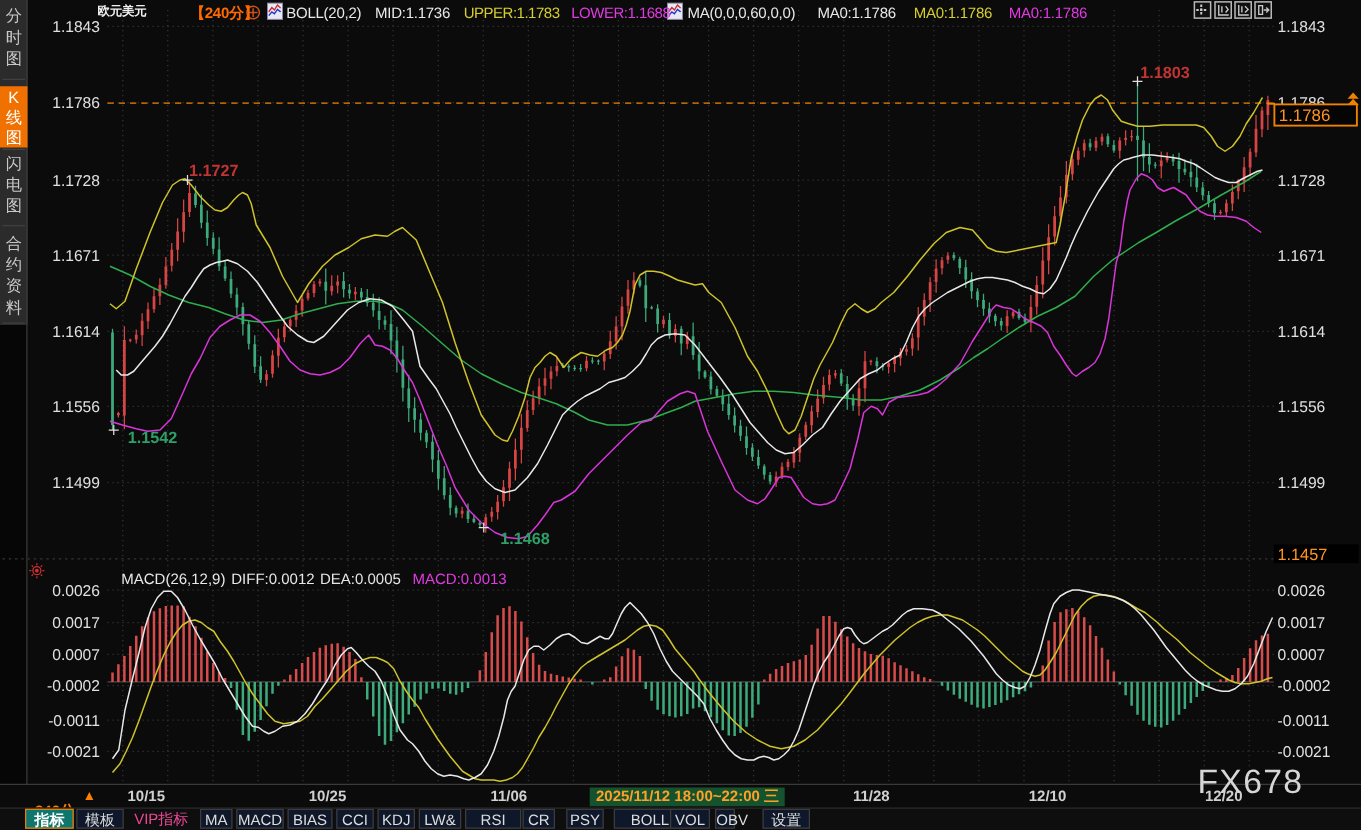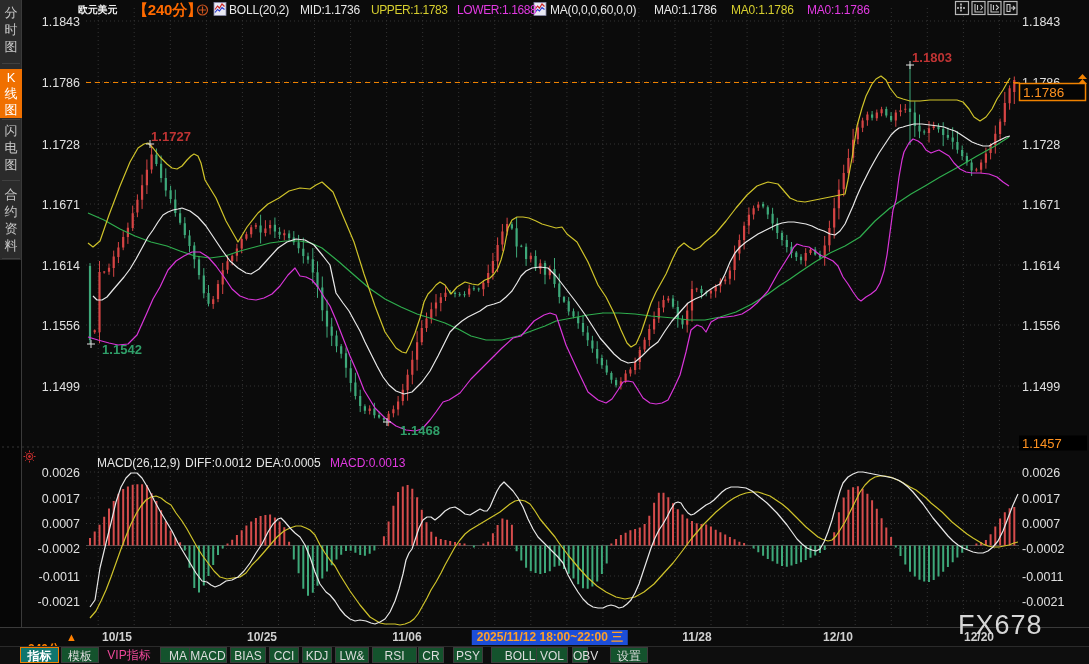--- a/index.html
+++ b/index.html
@@ -2,21 +2,21 @@
 <html><head><meta charset="utf-8">
 <style>
 * { margin:0; padding:0; box-sizing:border-box; }
 html,body { width:1089px; height:664px; background:#0b0b0b; overflow:hidden;
   font-family:"Liberation Sans", sans-serif; }
 #app { position:relative; width:1089px; height:664px; background:#0b0b0b; }
 .abs { position:absolute; }
 .hdr { position:absolute; top:3px; height:14px; font-size:12px; letter-spacing:-0.2px; line-height:14px; white-space:nowrap; }
 .vtab { position:absolute; left:0; width:22px; text-align:center; color:#c8c8c8; font-size:13px; line-height:17px; }
 .dt { position:absolute; top:630px; height:15px; font-size:12px; line-height:15px; color:#d0d0d0; font-weight:bold; transform:translateX(-50%);text-align:center; }
-.tab { position:absolute; top:647px; height:16px; font-size:12px; line-height:16px; color:#dcdcdc; text-align:center; background:#14532d; border:1px solid #3c3c3c; }
+.tab { position:absolute; top:647px; height:16px; font-size:12px; line-height:16px; color:#dcdcdc; text-align:center; background:#0f172a; border:1px solid #3c3c3c; }
 </style></head>
 <body>
 <div id="app">
 
   <div class="abs" style="left:0;top:0;width:22px;height:628px;background:#060606;border-right:1px solid #3a3a3a"></div>
   <div class="abs" style="left:0;top:0;width:22px;height:260px;background:#2b2b2b;border-right:1px solid #3a3a3a"></div>
   <div class="vtab" style="top:4px">分<br>时<br>图</div>
   <div class="abs" style="left:0;top:69px;width:22px;height:49px;background:#f07000"></div>
   <div class="vtab" style="top:70px;color:#fff;line-height:16px">K<br>线<br>图</div>
   <div class="vtab" style="top:122px">闪<br>电<br>图</div>
@@ -140,53 +140,53 @@
       <rect x="534" y="2.5" width="12" height="13" fill="#e8e8f2" stroke="#8888aa" stroke-width="0.8"></rect>
       <path d="M535 9.5l2.5-3.5 2 2 2.5-4 2.5 2.5" stroke="#cc2222" stroke-width="1.1" fill="none"></path>
       <path d="M535 12.5l2.5-3 2 1.5 2.5-3.5 2.5 2" stroke="#2233cc" stroke-width="1.1" fill="none"></path>
       <g stroke="#c8521e" fill="none" stroke-width="1.2">
         <circle cx="202.5" cy="10" r="5"></circle>
         <path d="M199 10h7M202.5 6.5v7"></path>
       </g>
     </svg>
 
   <div class="hdr" style="left:78px;color:#f0f0f0;font-weight:bold;font-size:10px">欧元美元</div>
-  <div class="hdr" style="left:133px;color:#ff6a00;font-weight:bold;font-size:15px">【240分】</div>
+  <div class="hdr" style="left:152px;color:#ff6a00;font-weight:bold;font-size:12px">【240分】</div>
   <div class="hdr" style="left:229px;color:#e8e8e8">BOLL(20,2)</div>
   <div class="hdr" style="left:300px;color:#e8e8e8">MID:1.1736</div>
   <div class="hdr" style="left:371px;color:#d6ce2e;letter-spacing:-0.4px">UPPER:1.1783</div>
   <div class="hdr" style="left:457px;color:#e23ae2;letter-spacing:-0.4px">LOWER:1.1688</div>
   <div class="hdr" style="left:550px;color:#e8e8e8">MA(0,0,0,60,0,0)</div>
   <div class="hdr" style="left:654px;color:#e8e8e8">MA0:1.1786</div>
   <div class="hdr" style="left:731px;color:#d6ce2e">MA0:1.1786</div>
   <div class="hdr" style="left:807px;color:#e23ae2">MA0:1.1786</div>
 
   <div class="abs" style="left:97px;top:456px;height:14px;font-size:12px;line-height:14px;color:#e8e8e8;white-space:nowrap">MACD(26,12,9)</div>
   <div class="abs" style="left:185px;top:456px;height:14px;font-size:12px;line-height:14px;color:#e8e8e8;white-space:nowrap">DIFF:0.0012</div>
   <div class="abs" style="left:256px;top:456px;height:14px;font-size:12px;line-height:14px;color:#e5e5e5;white-space:nowrap">DEA:0.0005</div>
   <div class="abs" style="left:330px;top:456px;height:14px;font-size:12px;line-height:14px;color:#e23ae2;white-space:nowrap">MACD:0.0013</div>
 
   <div class="abs" style="left:0;top:627px;width:1089px;height:1px;background:#3a3a3a"></div>
   <div class="abs" style="left:28px;top:642px;height:15px;font-size:12px;line-height:15px;color:#ff8000;font-weight:bold">240分</div>
   <div class="abs" style="left:66px;top:630px;height:15px;font-size:11px;line-height:15px;color:#ff8000">▲</div>
   <div class="dt" style="left:117px">10/15</div>
   <div class="dt" style="left:262px">10/25</div>
   <div class="dt" style="left:407px">11/06</div>
-  <div class="dt" style="left:550px;background:#1d4ed8;color:#ffA028;padding:0 5px">2025/11/12 18:00~22:00 三</div>
+  <div class="dt" style="left:550px;background:#14532d;color:#ffA028;padding:0 5px">2025/11/12 18:00~22:00 三</div>
   <div class="dt" style="left:697px">11/28</div>
   <div class="dt" style="left:838px">12/10</div>
   <div class="dt" style="left:979px">12/20</div>
 
   <div class="abs" style="left:958px;top:610px;font-size:27px;color:#d6d6d6;letter-spacing:1px">FX678</div>
 
   <div class="abs" style="left:0;top:646px;width:1089px;height:18px;background:#0e0e0e;border-top:1px solid #2a2a2a"></div>
   <div class="tab" style="left:20px;width:39px;background:#0f766e;border-color:#ef7d00;color:#fff;font-weight:bold">指标</div>
   <div class="tab" style="left:61px;width:38px">模板</div>
   <div class="tab" style="left:101px;width:56px;color:#ec4899;border:none;background:none">VIP指标</div>
-  <div class="tab" style="left:160px;width:36px">MA</div>
+  <div class="tab" style="left:160px;width:26px">MA</div>
   <div class="tab" style="left:189px;width:38px">MACD</div>
   <div class="tab" style="left:230px;width:36px">BIAS</div>
   <div class="tab" style="left:269px;width:30px">CCI</div>
   <div class="tab" style="left:302px;width:30px">KDJ</div>
   <div class="tab" style="left:335px;width:34px">LW&amp;</div>
   <div class="tab" style="left:372px;width:45px">RSI</div>
   <div class="tab" style="left:418px;width:26px">CR</div>
   <div class="tab" style="left:453px;width:30px">PSY</div>
   <div class="tab" style="left:491px;width:58px">BOLL</div>
   <div class="tab" style="left:536px;width:32px">VOL</div>

